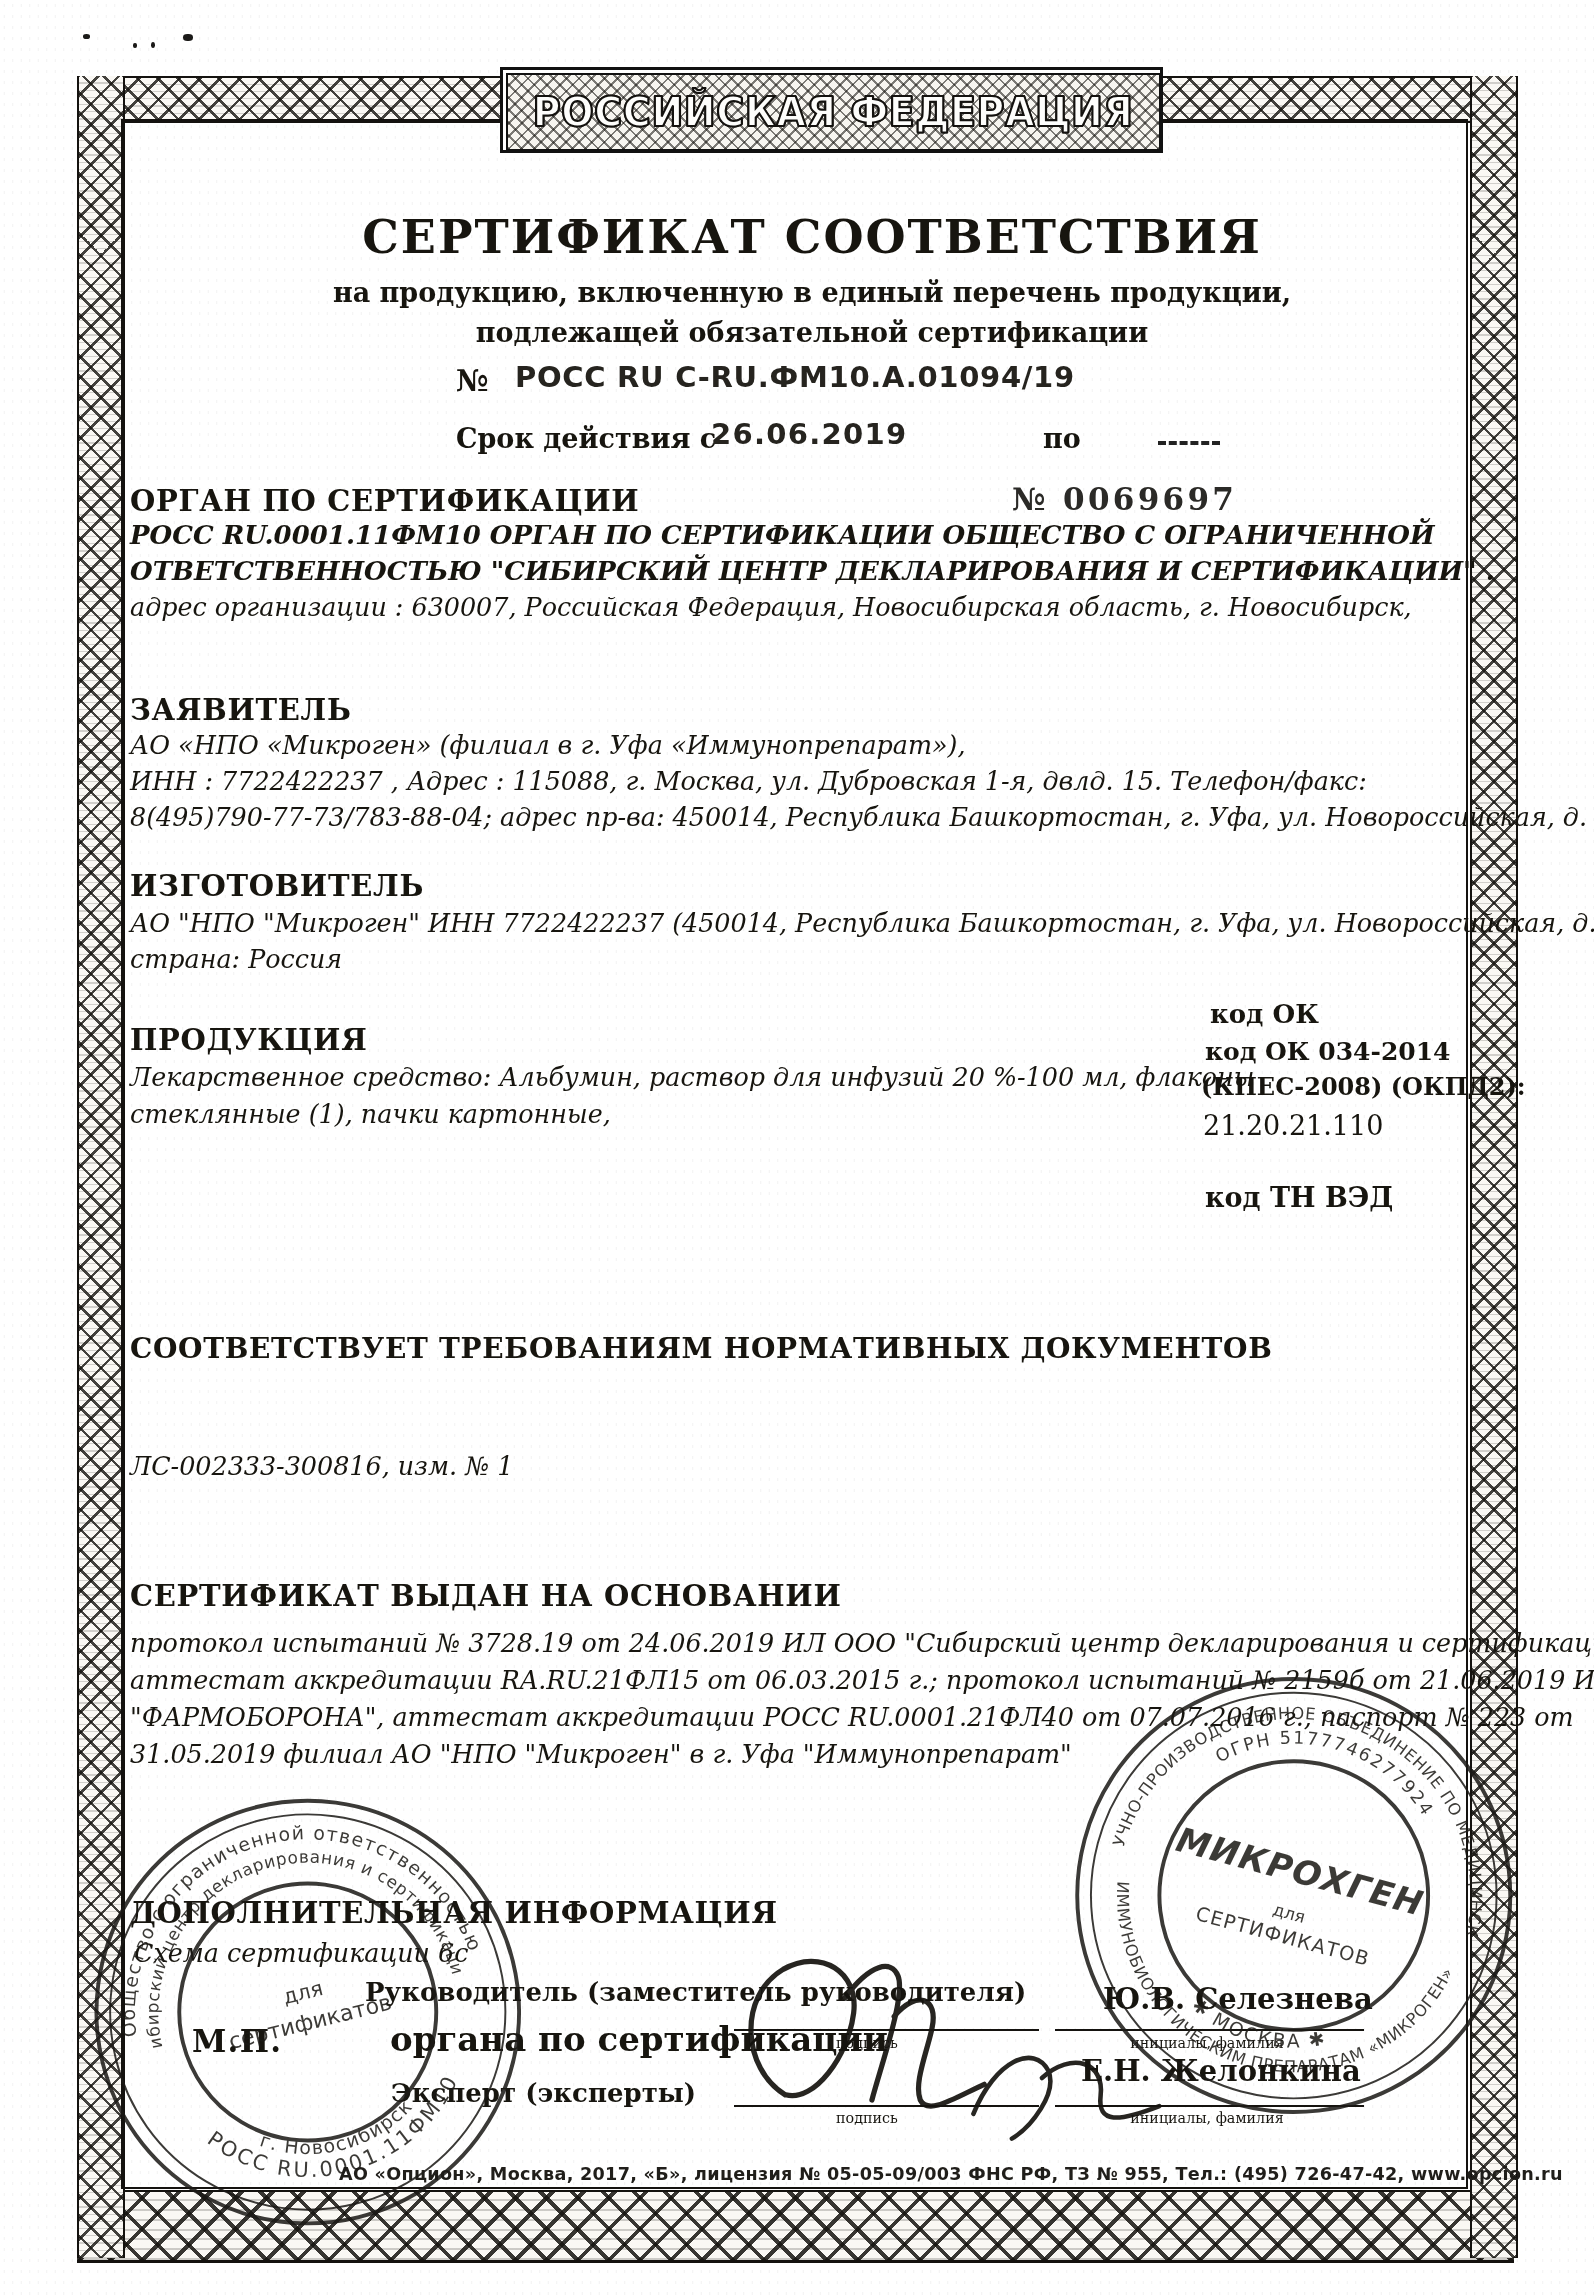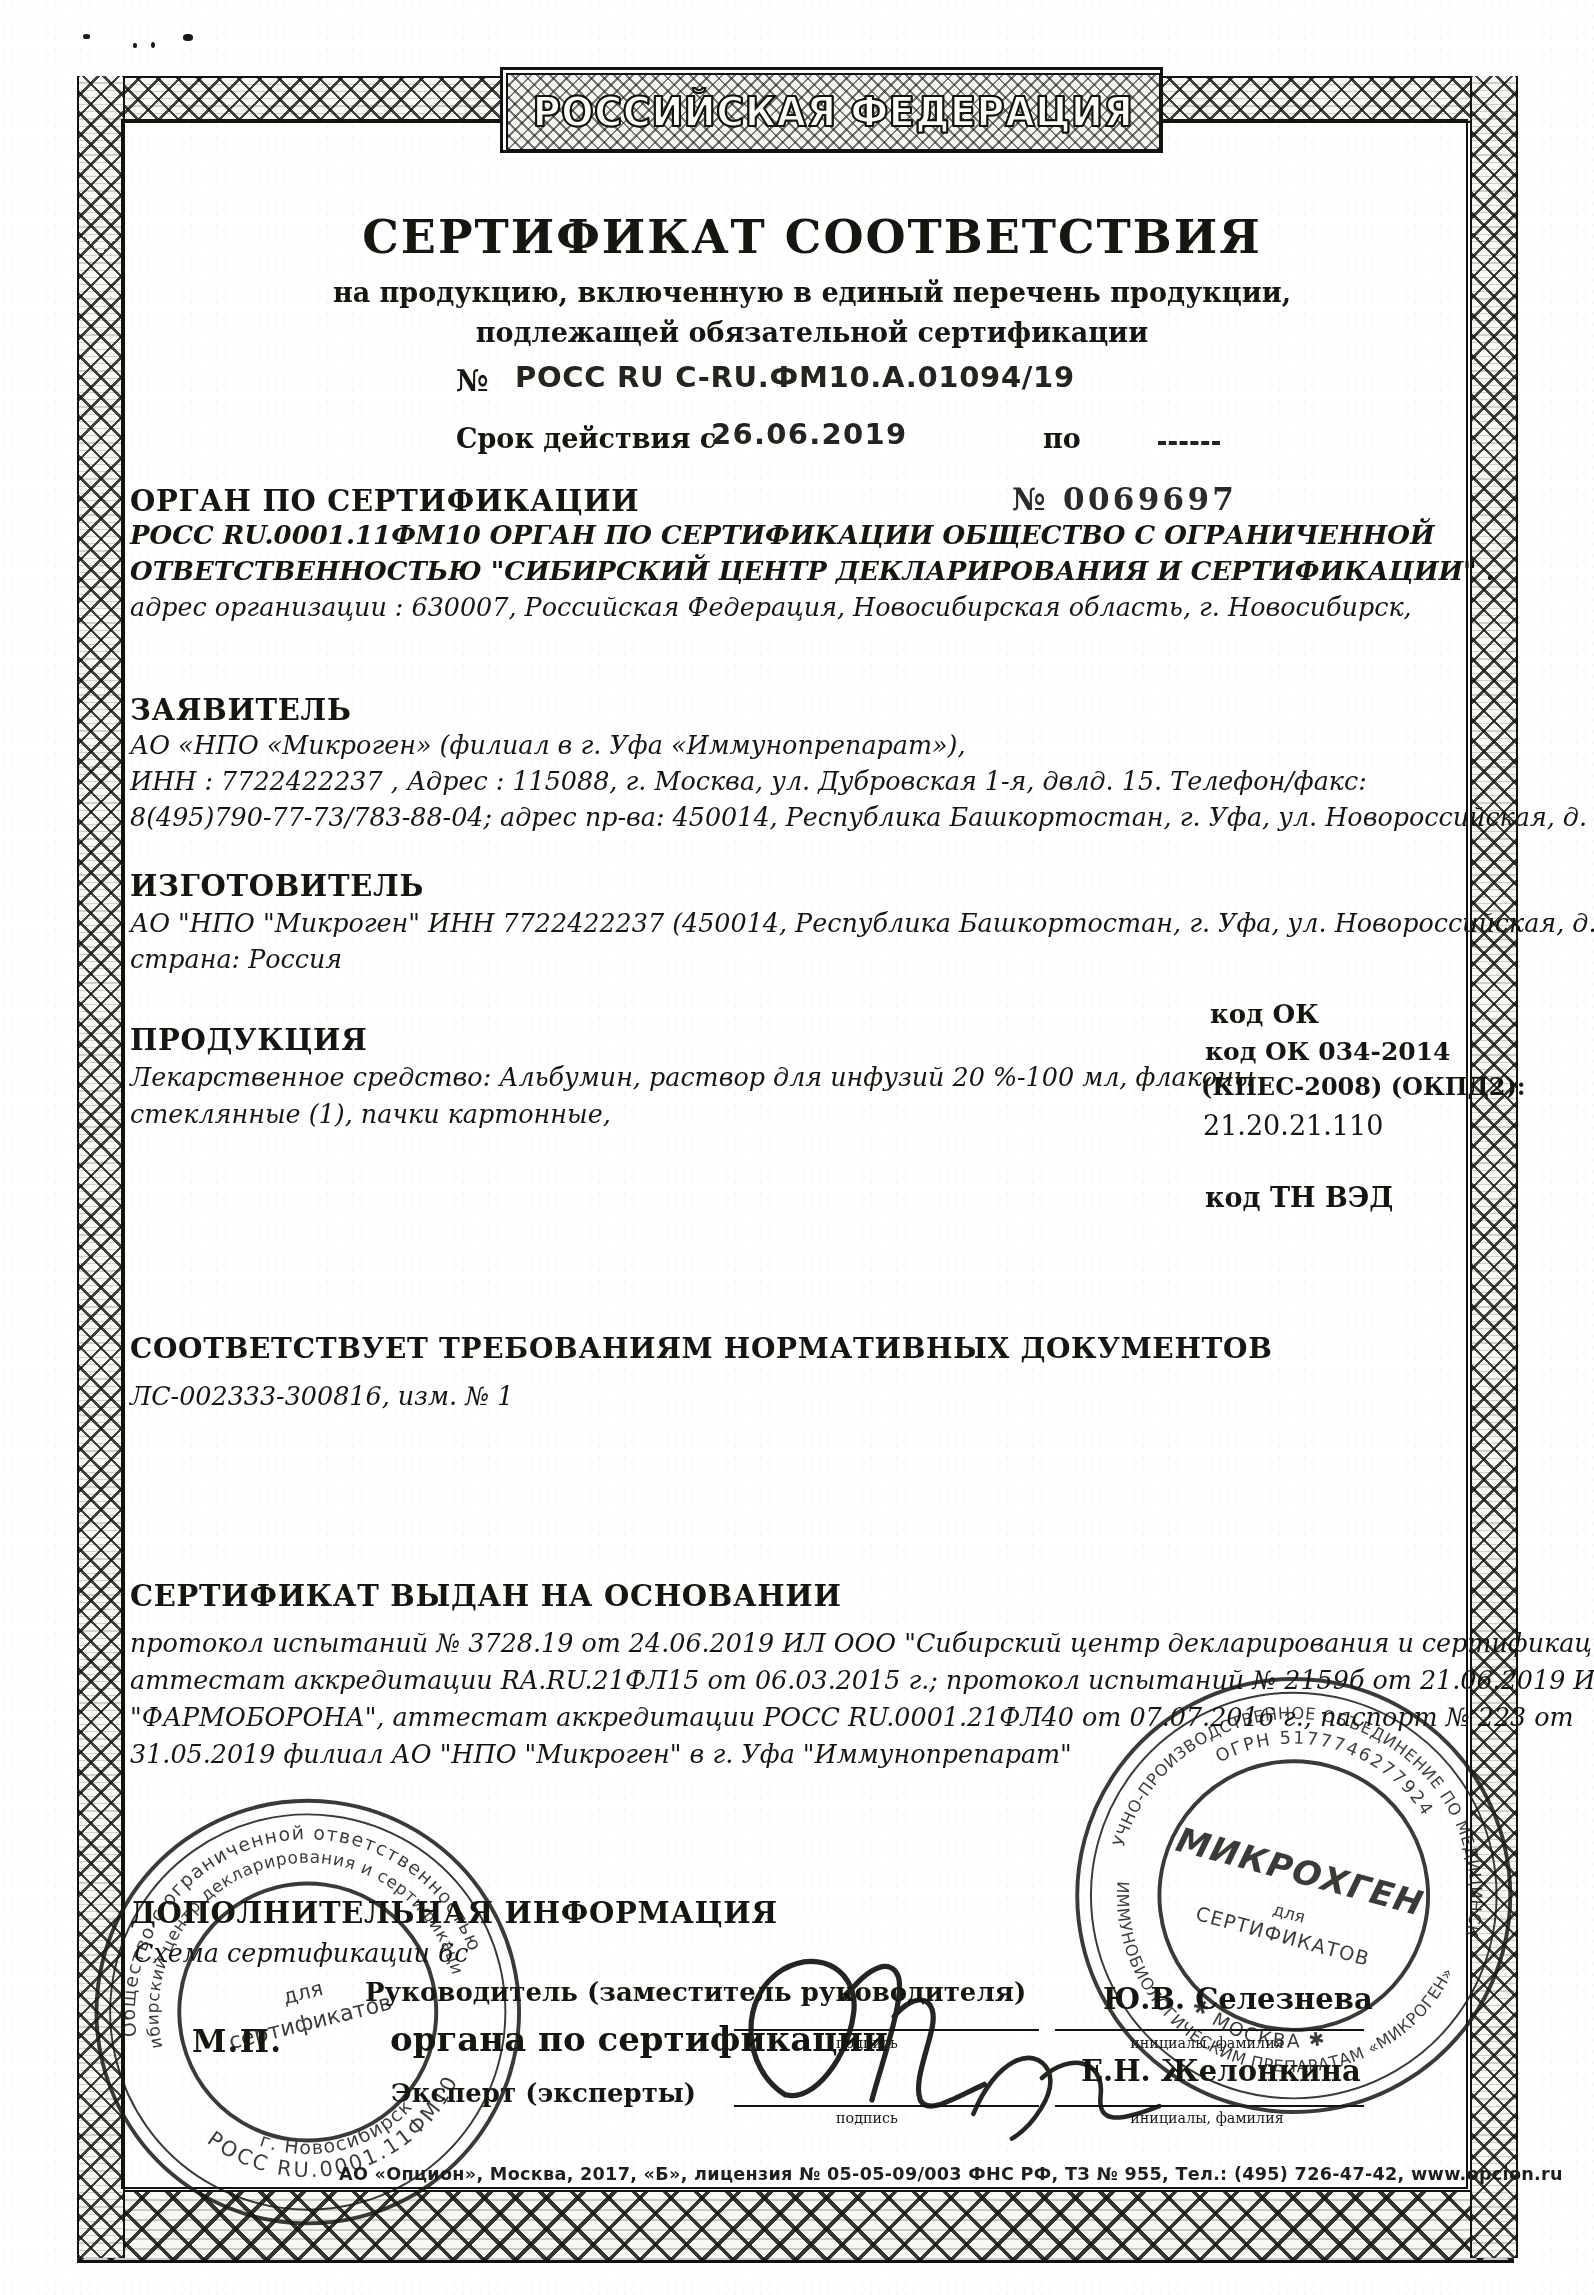--- a/index.html
+++ b/index.html
@@ -113,21 +113,21 @@
   <div class="abs z t" style="left:130px;top:1062px;">Лекарственное средство: Альбумин, раствор для инфузий 20 %-100 мл, флаконы</div>
   <div class="abs z t" style="left:130px;top:1099px;">стеклянные (1), пачки картонные,</div>
 
   <div class="abs z codes" style="left:1210px;top:999px;font-size:26px;">код ОК</div>
   <div class="abs z codes" style="left:1205px;top:1037px;">код ОК 034-2014</div>
   <div class="abs z codes" style="left:1201px;top:1072px;font-size:24px;">(КПЕС-2008) (ОКПД2):</div>
   <div class="abs z" style="left:1203px;top:1110px;font-size:27px;">21.20.21.110</div>
   <div class="abs z codes" style="left:1205px;top:1182px;font-size:27px;">код ТН ВЭД</div>
 
   <div class="abs z h h-small" style="left:130px;top:1332px;">СООТВЕТСТВУЕТ ТРЕБОВАНИЯМ НОРМАТИВНЫХ ДОКУМЕНТОВ</div>
-  <div class="abs z t" style="left:130px;top:1381px;">ЛС-002333-300816, изм. № 1</div>
+  <div class="abs z t" style="left:130px;top:1451px;">ЛС-002333-300816, изм. № 1</div>
 
   <div class="abs z h" style="left:130px;top:1579px;">СЕРТИФИКАТ ВЫДАН НА ОСНОВАНИИ</div>
   <div class="abs z t" style="left:130px;top:1628px;">протокол испытаний № 3728.19 от 24.06.2019 ИЛ ООО "Сибирский центр декларирования и сертификации",</div>
   <div class="abs z t" style="left:130px;top:1665px;">аттестат аккредитации RA.RU.21ФЛ15 от 06.03.2015 г.; протокол испытаний № 2159б от 21.06.2019 ИЛ ООО ИЦ</div>
   <div class="abs z t" style="left:130px;top:1702px;">"ФАРМОБОРОНА", аттестат аккредитации РОСС RU.0001.21ФЛ40 от 07.07.2016 г., паспорт № 223 от</div>
   <div class="abs z t" style="left:130px;top:1739px;">31.05.2019 филиал АО "НПО "Микроген" в г. Уфа "Иммунопрепарат"</div>
 
   <div class="abs z h" style="left:130px;top:1896px;">ДОПОЛНИТЕЛЬНАЯ ИНФОРМАЦИЯ</div>
   <div class="abs z t" style="left:134px;top:1938px;">Схема сертификации 6с</div>
 

